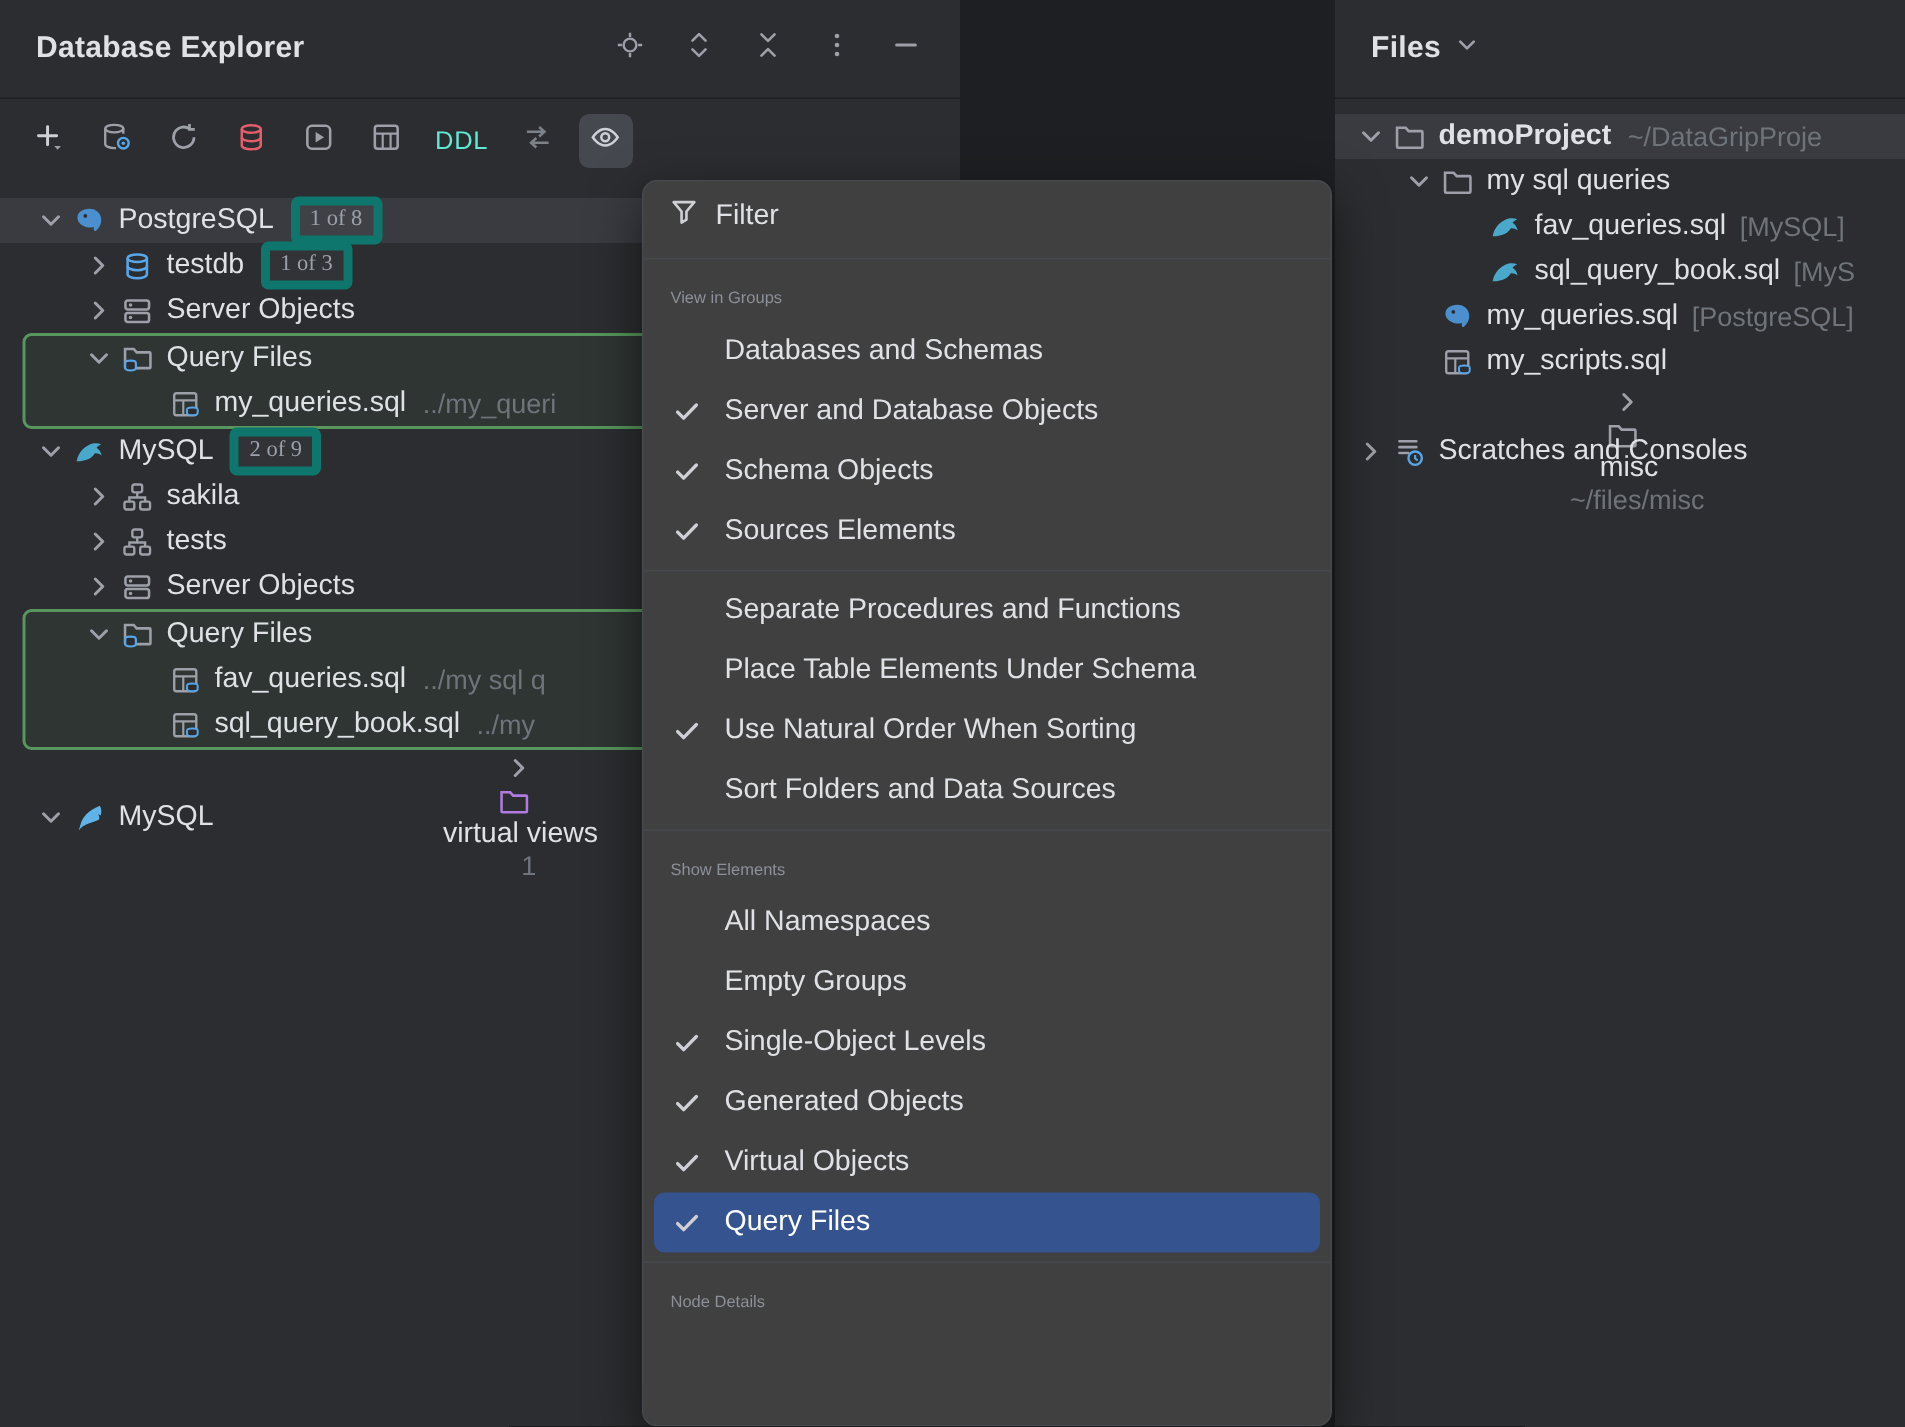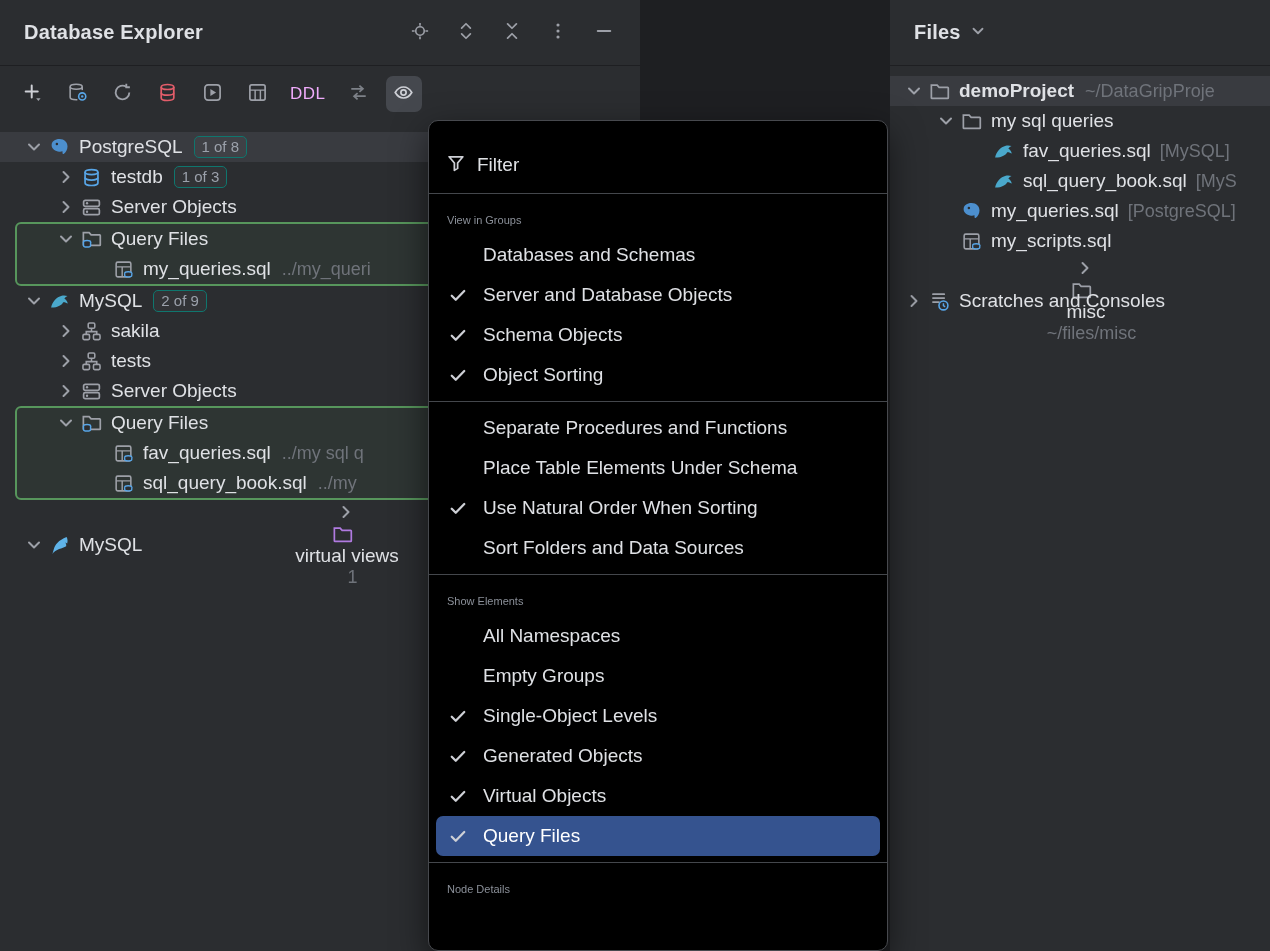--- a/index.html
+++ b/index.html
@@ -22,48 +22,48 @@
   .hbtn { width: 24px; height: 24px; display: flex; align-items: center; justify-content: center; cursor: pointer; }
   .hbtn svg { width: 20px; height: 20px; }
 
   .toolbar { height: 56px; display: flex; align-items: center; gap: 9px; padding-left: 14px; }
   .tbtn {
     min-width: 36px; height: 36px; display: flex; align-items: center; justify-content: center;
     border-radius: 7px; cursor: pointer; padding: 0 6px;
   }
   .tbtn svg { width: 21px; height: 21px; }
   .tbtn.active { background: #45484e; }
-  .ddl-text { font-size: 17px; color: #f0abfc; letter-spacing: .5px; }
+  .ddl-text { font-size: 17px; color: #5eead4; letter-spacing: .5px; }
 
   .tree { padding-top: 10px; font-size: 19px; }
   .tree-row { height: 30px; display: flex; align-items: center; white-space: nowrap; cursor: pointer; }
   .tree-row.selected { background: #393b40; }
   .chev { width: 24px; height: 24px; flex: none; display: flex; align-items: center; justify-content: center; margin-right: 3px; cursor: pointer; }
   .chev svg { width: 20px; height: 20px; }
   .spacer { width: 27px; flex: none; }
   .t-icon { width: 21px; height: 21px; flex: none; display: flex; margin-right: 9px; }
   .t-icon svg { width: 100%; height: 100%; }
   .lbl { color: #dfe1e5; }
   .lbl.bold { font-weight: bold; }
   .badge {
-    margin-left: 11px; font-size: 15px; color: #9ba1ab; border: 1px solid #0f766e;
-    border-radius: 5px; padding: 1px 7px 2px; background: rgba(255,255,255,.03);
+    margin-left: 11px; font-size: 15px; color: #9ba1ab; border: 6px solid #0f766e;
+    border-radius: 5px; padding: 1px 7px 2px; background: rgba(255,255,255,.03); font-family: Liberation Serif, serif;
   }
   .hint { margin-left: 11px; color: #6f737a; font-size: 18px; }
   .suffix { margin-left: 9px; color: #6f737a; font-size: 18px; }
 
   .green-group {
     border: 2px solid #57965c; border-radius: 6px; margin-left: 15px;
     background: rgba(87,150,92,.08); overflow: hidden;
   }
 
   #popup {
     position: absolute; left: 428px; top: 120px; width: 460px; height: 831px;
-    background: #000000; border: 1px solid #47494e; border-radius: 10px;
-    box-shadow: 0 12px 34px rgba(0,0,0,.55); z-index: 10; padding-top: 22px;
+    background: #404040; border: 1px solid #47494e; border-radius: 10px;
+    box-shadow: 0 12px 34px rgba(0,0,0,.55); z-index: 10; padding-top: 1px;
     font-size: 19px; overflow: hidden;
   }
   .menu-filter { height: 44px; display: flex; align-items: center; gap: 11px; padding: 0 17px; cursor: pointer; }
   .menu-filter svg { width: 20px; height: 20px; }
   .menu-sep { height: 1px; background: #44474c; margin: 6px 0; }
   .menu-header { padding: 14px 18px 9px; color: #8b9099; font-size: 11px; }
   .menu-item {
     height: 40px; display: flex; align-items: center; margin: 0 7px;
     padding: 0 10px 0 12px; border-radius: 7px; cursor: pointer;
   }
@@ -524,21 +524,21 @@
           </svg>
         </span>
         <span class="mlabel">Schema Objects</span>
       </div>
       <div class="menu-item">
         <span class="check">
           <svg viewBox="0 0 16 16">
             <path d="M3 8.6l3.2 3.2L13 4.8" fill="none" stroke="#ced0d6" stroke-width="1.8" stroke-linecap="round" stroke-linejoin="round"></path>
           </svg>
         </span>
-        <span class="mlabel">Object Sorting</span>
+        <span class="mlabel">Sources Elements</span>
       </div>
       <div class="menu-sep"></div>
       <div class="menu-item">
         <span class="check"></span>
         <span class="mlabel">Separate Procedures and Functions</span>
       </div>
       <div class="menu-item">
         <span class="check"></span>
         <span class="mlabel">Place Table Elements Under Schema</span>
       </div>

